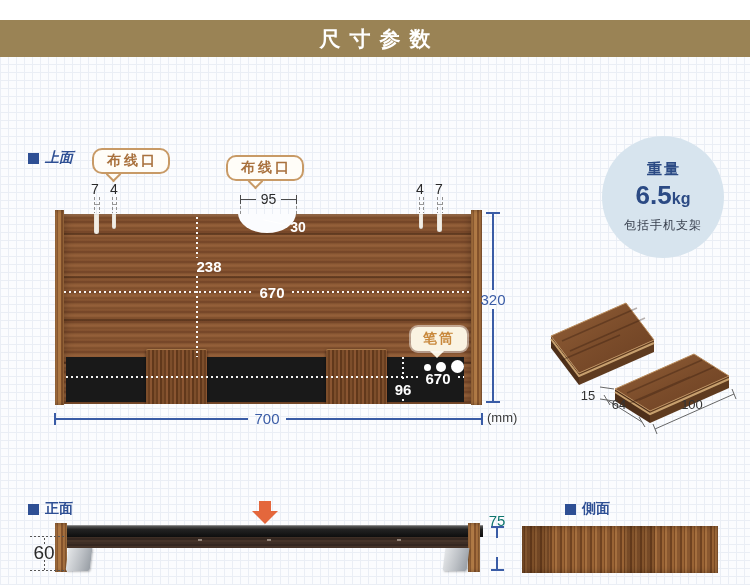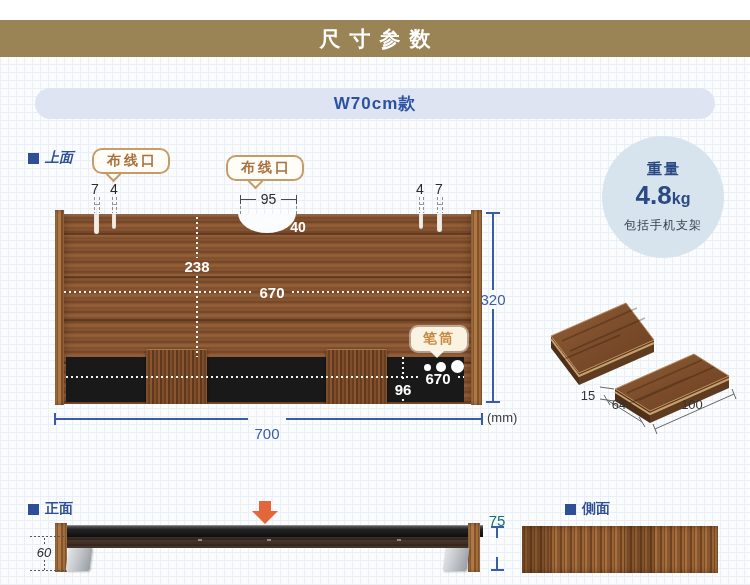--- a/index.html
+++ b/index.html
@@ -88,23 +88,20 @@
 <body>
 
 <div id="stage">
 
   <div class="abs banner">
     <span>尺寸参数</span>
   </div>
 
   <div class="abs grid-bg"></div>
 
-  <div class="abs pill">
-    <span>W70cm款</span>
-  </div>
 
   <div class="abs sec-label" style="left:28px;top:149px;font-style:italic;">
     <span class="sec-sq"></span>
     <span>上面</span>
   </div>
 
   <div class="abs bub" style="left:92px;top:148px;width:78px;height:26px;">
     <span>布线口</span>
   </div>
   <div class="abs bub-tip" style="left:108px;top:169px;"></div>
@@ -128,33 +125,33 @@
     <div class="abs" style="left:2px;top:143px;width:398px;height:45px;background:#191919;"></div>
     <div class="abs wood-block" style="left:82px;top:135px;width:61px;height:57px;"></div>
     <div class="abs wood-block" style="left:262px;top:135px;width:61px;height:57px;"></div>
 
     <div class="abs hole" style="left:360px;top:150px;width:7px;height:7px;"></div>
     <div class="abs hole" style="left:372px;top:148px;width:10px;height:10px;"></div>
     <div class="abs hole" style="left:387px;top:146px;width:13px;height:13px;"></div>
 
     <div class="abs dwv" style="left:132px;top:3px;height:41px;"></div>
     <div class="abs dwv" style="left:132px;top:62px;height:81px;"></div>
-    <div class="abs wdim" style="left:116px;top:44px;width:34px;">238</div>
+    <div class="abs wdim" style="left:128px;top:44px;width:34px;">238</div>
     <div class="abs dwh" style="left:0;top:77px;width:188px;"></div>
     <div class="abs dwh" style="left:228px;top:77px;width:179px;"></div>
     <div class="abs wdim" style="left:188px;top:70px;width:40px;">670</div>
 
     <div class="abs dwh" style="left:2px;top:162px;width:352px;"></div>
     <div class="abs dwh" style="left:394px;top:162px;width:6px;"></div>
     <div class="abs wdim" style="left:354px;top:156px;width:40px;">670</div>
     <div class="abs dwv" style="left:338px;top:143px;height:24px;"></div>
     <div class="abs dwv" style="left:338px;top:185px;height:3px;"></div>
     <div class="abs wdim" style="left:324px;top:167px;width:30px;">96</div>
 
-    <div class="abs wdim" style="left:222px;top:5px;width:24px;font-size:14px;">40</div>
+    <div class="abs wdim" style="left:222px;top:5px;width:24px;font-size:14px;">30</div>
     <div class="abs" style="left:199px;top:8px;width:26px;height:1px;background:rgba(255,255,255,.85);transform:rotate(12deg);"></div>
   </div>
 
   <div class="abs bub-pen" style="left:411px;top:327px;width:56px;height:24px;">
     <span>笔筒</span>
   </div>
   <div class="abs bub-pen-tip" style="left:432px;top:346px;"></div>
 
   <div class="abs gdim" style="left:88px;top:182px;width:14px;">7</div>
   <div class="abs gdim" style="left:107px;top:182px;width:14px;">4</div>
@@ -182,28 +179,28 @@
   <div class="abs dgv" style="left:296px;top:206px;height:10px;"></div>
 
   <div class="abs bl" style="left:486px;top:212px;width:14px;height:2px;"></div>
   <div class="abs bl" style="left:492px;top:214px;width:2px;height:76px;"></div>
   <div class="abs bdim" style="left:478px;top:291px;width:30px;">320</div>
   <div class="abs bl" style="left:492px;top:309px;width:2px;height:93px;"></div>
   <div class="abs bl" style="left:486px;top:401px;width:14px;height:2px;"></div>
 
   <div class="abs bl" style="left:54px;top:413px;width:2px;height:12px;"></div>
   <div class="abs bl" style="left:56px;top:418px;width:192px;height:2px;"></div>
-  <div class="abs bdim" style="left:248px;top:410px;width:38px;margin-top:15px;">700</div>
+  <div class="abs bdim" style="left:248px;top:410px;width:38px;">700</div>
   <div class="abs bl" style="left:286px;top:418px;width:195px;height:2px;"></div>
   <div class="abs bl" style="left:481px;top:413px;width:2px;height:12px;"></div>
   <div class="abs" style="left:487px;top:410px;width:42px;font-size:13px;color:#3a3a3a;">(mm)</div>
 
   <div class="abs badge">
     <div class="t">重量</div>
-    <div class="v"><span>4.8</span><span class="u">kg</span></div>
+    <div class="v"><span>6.5</span><span class="u">kg</span></div>
     <div class="n">包括手机支架</div>
   </div>
 
 
   <svg class="abs" style="left:540px;top:290px;" width="210" height="155" viewBox="0 0 210 155">
     <defs>
       <linearGradient id="gTop" x1="0" y1="0" x2="1" y2="1">
         <stop offset="0" stop-color="#936038"></stop>
           <stop offset="0.5" stop-color="#7c4d2b"></stop>
           <stop offset="1" stop-color="#6b3f22"></stop>
@@ -256,21 +253,21 @@
   <div class="abs" style="left:397px;top:539px;width:4px;height:2px;background:#93857a;"></div>
   <div class="abs wood-v" style="left:55px;top:523px;width:12px;height:49px;"></div>
   <div class="abs wood-v" style="left:468px;top:523px;width:12px;height:49px;"></div>
   <div class="abs leg" style="left:67px;top:548px;width:24px;height:23px;"></div>
   <div class="abs leg" style="left:444px;top:548px;width:24px;height:23px;"></div>
 
   <div class="abs ddh" style="left:30px;top:536px;width:34px;"></div>
   <div class="abs ddh" style="left:30px;top:570px;width:34px;"></div>
   <div class="abs ddv" style="left:44px;top:538px;height:8px;"></div>
   <div class="abs ddv" style="left:44px;top:560px;height:10px;"></div>
-  <div class="abs gdim" style="left:33px;top:545px;width:22px;font-size:13px;font-style:italic;">60</div>
+  <div class="abs gdim" style="left:33px;top:545px;width:22px;font-size:19px;">60</div>
 
   <div class="abs bl" style="left:491px;top:526px;width:13px;height:2px;"></div>
   <div class="abs bl" style="left:496px;top:528px;width:2px;height:10px;"></div>
   <div class="abs bdim" style="left:486px;top:512px;width:22px;color:#0f766e;">75</div>
   <div class="abs bl" style="left:496px;top:557px;width:2px;height:12px;"></div>
   <div class="abs bl" style="left:491px;top:569px;width:13px;height:2px;"></div>
 
   <div class="abs sec-label" style="left:517px;top:500px;margin-left:48px;">
     <span class="sec-sq"></span>
     <span>側面</span>

